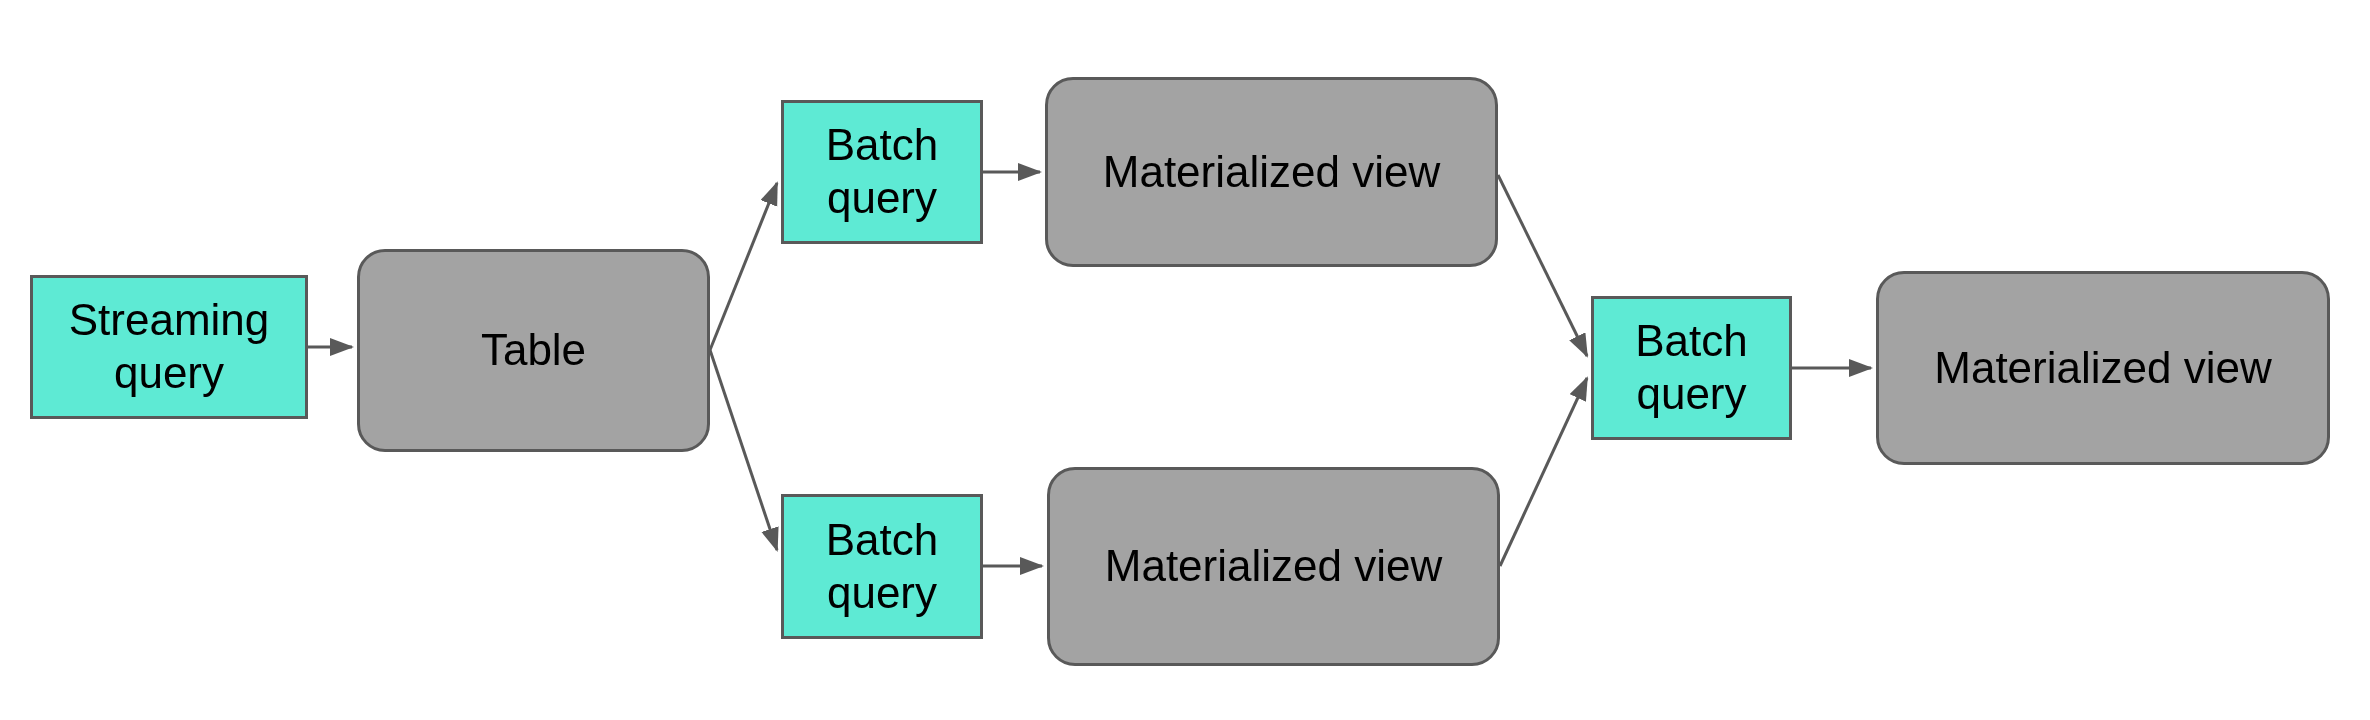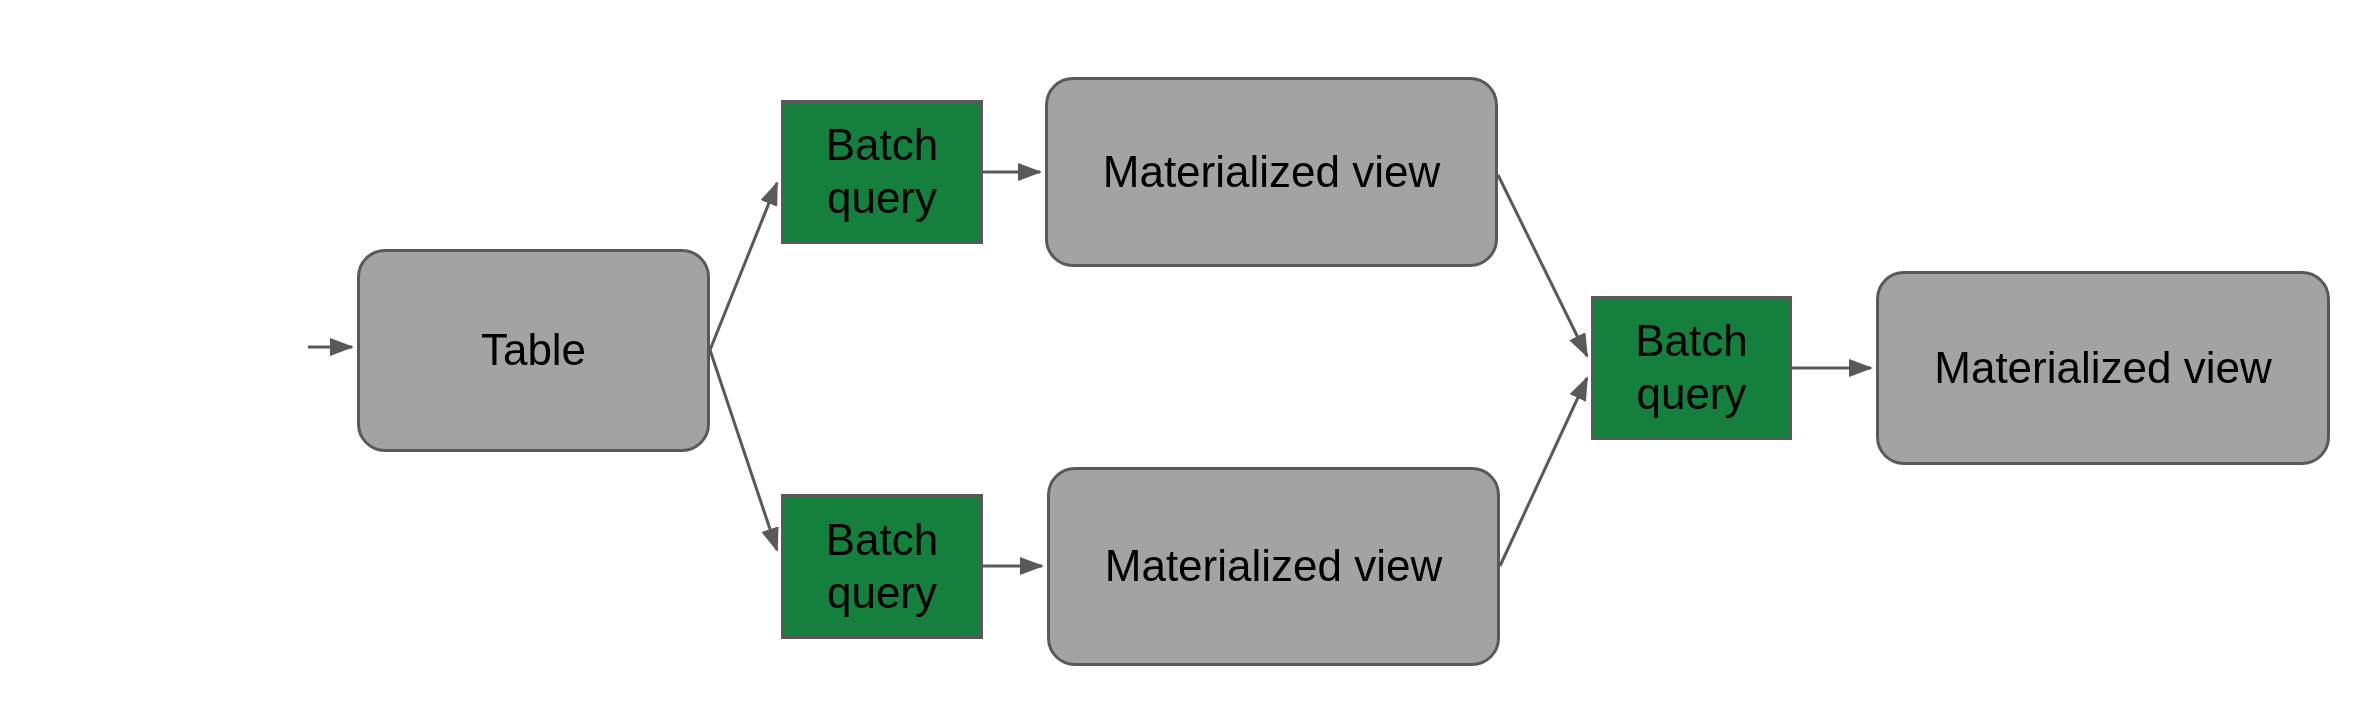--- a/index.html
+++ b/index.html
@@ -30,21 +30,21 @@
     display: flex;
     align-items: center;
     justify-content: center;
     text-align: center;
     font-size: 44px;
     line-height: 1.2;
     color: #000000;
     padding: 0 10px;
   }
   .node-query {
-    background: #15803d;
+    background: #5eead4;
     border-radius: 0;
     text-align: center;
   }
   .node-data {
     background: #a3a3a3;
     border-radius: 28px;
   }
   
   #n-streaming-query     { left: 30px;   top: 275px; width: 278px; height: 144px; }
   #n-table               { left: 357px;  top: 249px; width: 353px; height: 203px; }
@@ -69,20 +69,23 @@
     <line x1="308" y1="347" x2="352" y2="347" stroke="#595959" stroke-width="3" marker-end="url(#arrowhead)"></line>
     <line x1="710" y1="350" x2="777" y2="183" stroke="#595959" stroke-width="3" marker-end="url(#arrowhead)"></line>
     <line x1="710" y1="350" x2="777" y2="550" stroke="#595959" stroke-width="3" marker-end="url(#arrowhead)"></line>
     <line x1="983" y1="172" x2="1040" y2="172" stroke="#595959" stroke-width="3" marker-end="url(#arrowhead)"></line>
     <line x1="983" y1="566" x2="1042" y2="566" stroke="#595959" stroke-width="3" marker-end="url(#arrowhead)"></line>
     <line x1="1498" y1="175" x2="1587" y2="356" stroke="#595959" stroke-width="3" marker-end="url(#arrowhead)"></line>
     <line x1="1500" y1="566" x2="1587" y2="378" stroke="#595959" stroke-width="3" marker-end="url(#arrowhead)"></line>
     <line x1="1792" y1="368" x2="1871" y2="368" stroke="#595959" stroke-width="3" marker-end="url(#arrowhead)"></line>
   </svg>
 
+  <div id="n-streaming-query" class="node node-query">
+    <span>Streaming query</span>
+  </div>
 
   <div id="n-table" class="node node-data">
     <span>Table</span>
   </div>
 
   <div id="n-batch-query-top" class="node node-query">
     <span>Batch query</span>
   </div>
 
   <div id="n-mat-view-top" class="node node-data">

